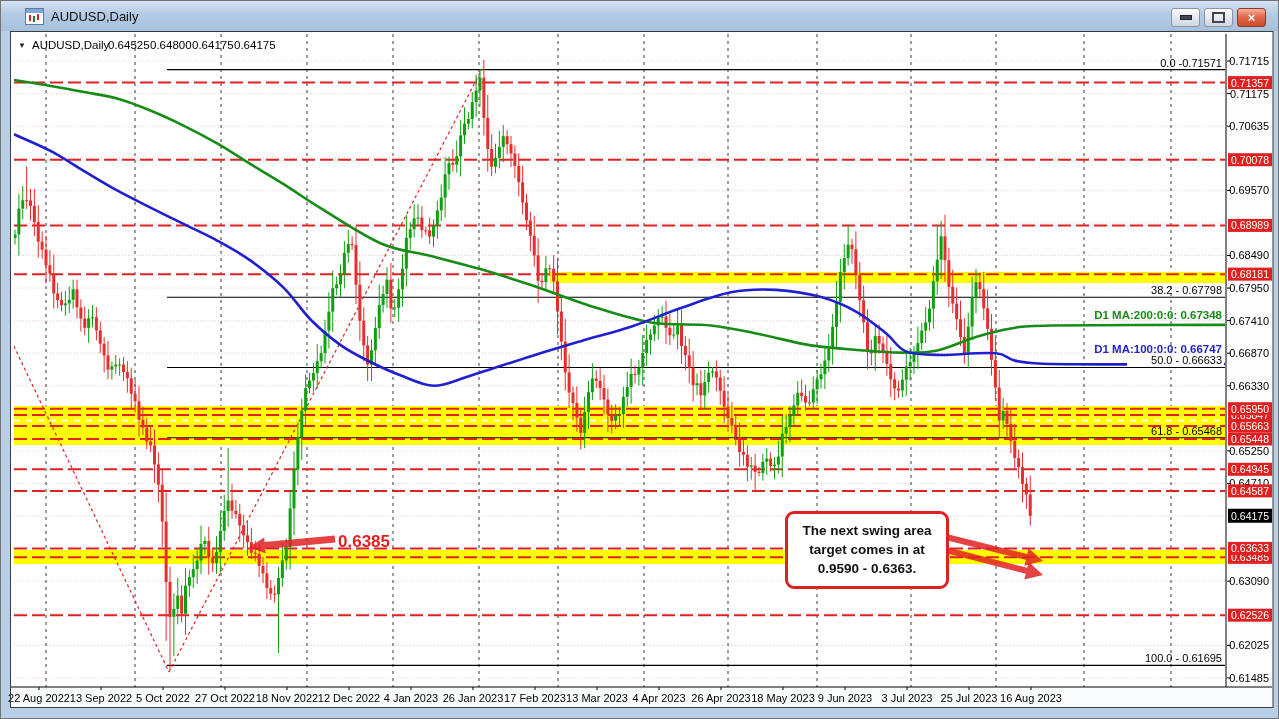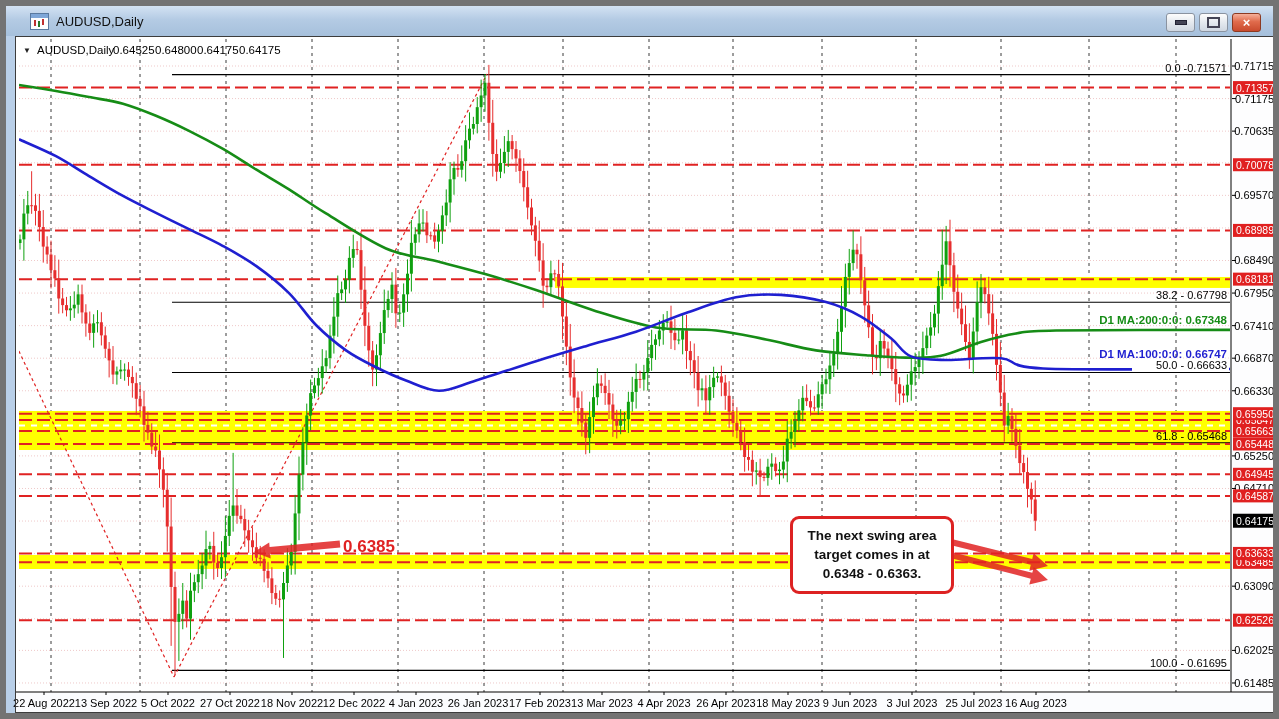--- a/index.html
+++ b/index.html
@@ -1,16 +1,16 @@
 <!DOCTYPE html>
 <html><head>
 <meta charset="utf-8">
 <style>
   html,body{margin:0;padding:0;background:#8ea8c4;font-family:"Liberation Sans",sans-serif;}
-  #win{position:relative;width:1279px;height:719px;background:#b9cfe8;border:6px solid #737373;box-sizing:border-box;overflow:hidden;}
+  #win{position:relative;width:1279px;height:719px;background:#b9cfe8;border:1px solid #737373;box-sizing:border-box;overflow:hidden;}
   #titlebar{position:absolute;left:0;top:0;width:100%;height:30px;
     background:linear-gradient(#d3e2f3,#b4cbe4 45%,#a6c0dc);display:flex;align-items:center;}
   #titleicon{width:17px;height:15px;margin-left:24px;background:#fff;border:1px solid #5a7aa0;position:relative;}
   #titleicon:before{content:"";position:absolute;left:0;top:0;right:0;height:4px;background:#7fa7d8;}
   #titleicon:after{content:"";position:absolute;left:3px;top:6px;width:2px;height:6px;background:#c03030;box-shadow:4px 1px 0 #2a7a2a,8px -1px 0 #c03030;}
   #titletext{margin-left:7px;font-size:13px;color:#111;}
   #winbtns{position:absolute;right:12px;top:7px;display:flex;gap:4px;}
   .wbtn{width:29px;height:19px;border:1px solid #70360f;border-radius:3px;
     background:linear-gradient(#fdfdfd,#e7ebf0 45%,#cfd7e1);display:flex;align-items:center;justify-content:center;
     box-sizing:border-box;border-color:#8a93a0;}
@@ -748,15 +748,15 @@
       <text x="149" y="48" font-family="&quot;Liberation Sans&quot;,sans-serif" font-size="11.5" fill="#000">0.64800</text>
       <text x="191" y="48" font-family="&quot;Liberation Sans&quot;,sans-serif" font-size="11.5" fill="#000">0.64175</text>
       <text x="233" y="48" font-family="&quot;Liberation Sans&quot;,sans-serif" font-size="11.5" fill="#000">0.64175</text>
       <polygon points="333.67581820874676,534.5150457440276 263.6070376646204,541.0330718411557 263.1902325044377,536.5524163691913 248,546 264.6722064073096,552.4836358250649 264.2554012471269,548.0029803531005 334.32418179125324,541.4849542559724" fill="#e02222" opacity="0.85"></polygon>
       <text x="337" y="546" font-family="&quot;Liberation Sans&quot;,sans-serif" font-size="17" font-weight="bold" fill="#e02222">0.6385</text>
       <polygon points="944.2794593917396,538.9121849583856 1024.7770779608875,558.8291215115769 1023.3359967443666,564.6534914283483 1042,560 1027.659240393929,547.1803816780342 1026.218159177408,553.0047515948056 945.7205406082604,533.0878150416144" fill="#e02222" opacity="0.85"></polygon>
       <polygon points="944.2512717579345,551.9050655792139 1024.7892334757223,572.6622722075097 1023.2917769915914,578.4724033659376 1042,574 1027.7841464439841,561.042009890654 1026.2866899598532,566.8521410490819 945.7487282420655,546.0949344207861" fill="#e02222" opacity="0.85"></polygon>
       <rect x="9.5" y="30.5" width="1262.5" height="676" fill="none" stroke="#3c3c3c" stroke-width="1"></rect>
     </svg>
   <div id="annotation">
-    <span>The next swing area target comes in at 0.6348 - 0.6363.</span>
+    <span>The next swing area target comes in at 0.9590 - 0.6363.</span>
   </div>
 </div>
 
 </body></html>

